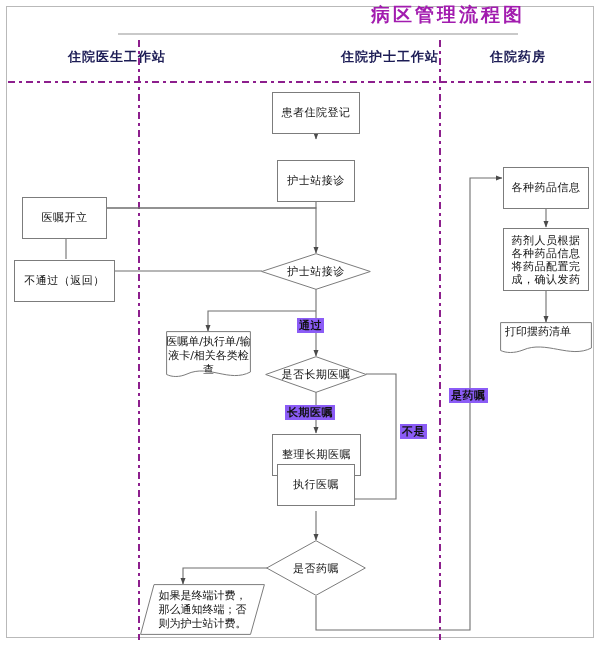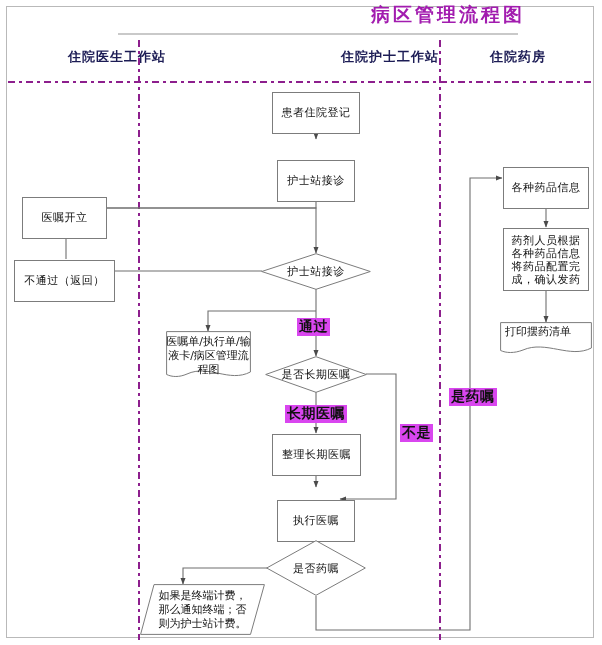--- a/index.html
+++ b/index.html
@@ -160,26 +160,26 @@
     font-size: 11px;
     line-height: 14px;
     text-align: center;
     color: #111111;
     padding: 18px 16px;
     box-sizing: border-box;
   }
   
   .edge-label {
     position: absolute;
-    font-size: 14px;
+    font-size: 11px;
     font-weight: bold;
     color: #111111;
     white-space: nowrap;
     letter-spacing: 0.5px;
-    background: #d946ef;
+    background: #8b5cf6;
     padding: 0 2px;
   }
   svg.wires {
     position: absolute;
     left: 0;
     top: 0;
     width: 602px;
     height: 645px;
     pointer-events: none;
   }
@@ -254,33 +254,33 @@
     <svg class="dshape" viewBox="0 0 110 37" preserveAspectRatio="none">
       <polygon points="55,0.7 109.3,18.5 55,36.3 0.7,18.5" fill="#ffffff" stroke="#7c7c7c" stroke-width="1"></polygon>
     </svg>
     <div class="dlabel">护士站接诊</div>
   </div>
 
   <div class="doc" style="left:166px; top:331px; width:85px; height:48px;">
     <svg class="dshape" style="position:absolute;left:0;top:0;width:85px;height:48px;" viewBox="0 0 85 48" preserveAspectRatio="none">
       <path d="M0.6,0.6 L84.4,0.6 L84.4,41 C63,52 43,33 21,43 C13,46.5 6,46 0.6,43.5 Z" fill="#ffffff" stroke="#7c7c7c" stroke-width="1"></path>
     </svg>
-    <div class="dtext">医嘱单/执行单/输液卡/病区管理流程图</div>
+    <div class="dtext">医嘱单/执行单/输液卡/相关各类检查</div>
   </div>
 
   <div class="diamond" style="left:265px; top:356px; width:102px; height:37px;">
     <svg class="dshape" viewBox="0 0 102 37" preserveAspectRatio="none">
       <polygon points="51,0.7 101.3,18.5 51,36.3 0.7,18.5" fill="#ffffff" stroke="#7c7c7c" stroke-width="1"></polygon>
     </svg>
     <div class="dlabel">是否长期医嘱</div>
   </div>
 
   <div class="node" style="left:272px; top:434px; width:89px; height:23px;">整理长期医嘱</div>
 
-  <div class="node" style="left:277px; top:500px; width:78px; height:37px;">执行医嘱</div>
+  <div class="node" style="left:277px; top:464px; width:78px; height:37px;">执行医嘱</div>
 
   <div class="diamond" style="left:266px; top:540px; width:100px; height:56px;">
     <svg class="dshape" viewBox="0 0 100 56" preserveAspectRatio="none">
       <polygon points="50,0.7 99.3,28 50,55.3 0.7,28" fill="#ffffff" stroke="#7c7c7c" stroke-width="1"></polygon>
     </svg>
     <div class="dlabel">是否药嘱</div>
   </div>
 
   <div class="para" style="left:140px; top:584px; width:125px; height:51px;">
     <svg class="dshape" style="position:absolute;left:0;top:0;width:125px;height:51px;" viewBox="0 0 125 51" preserveAspectRatio="none">

